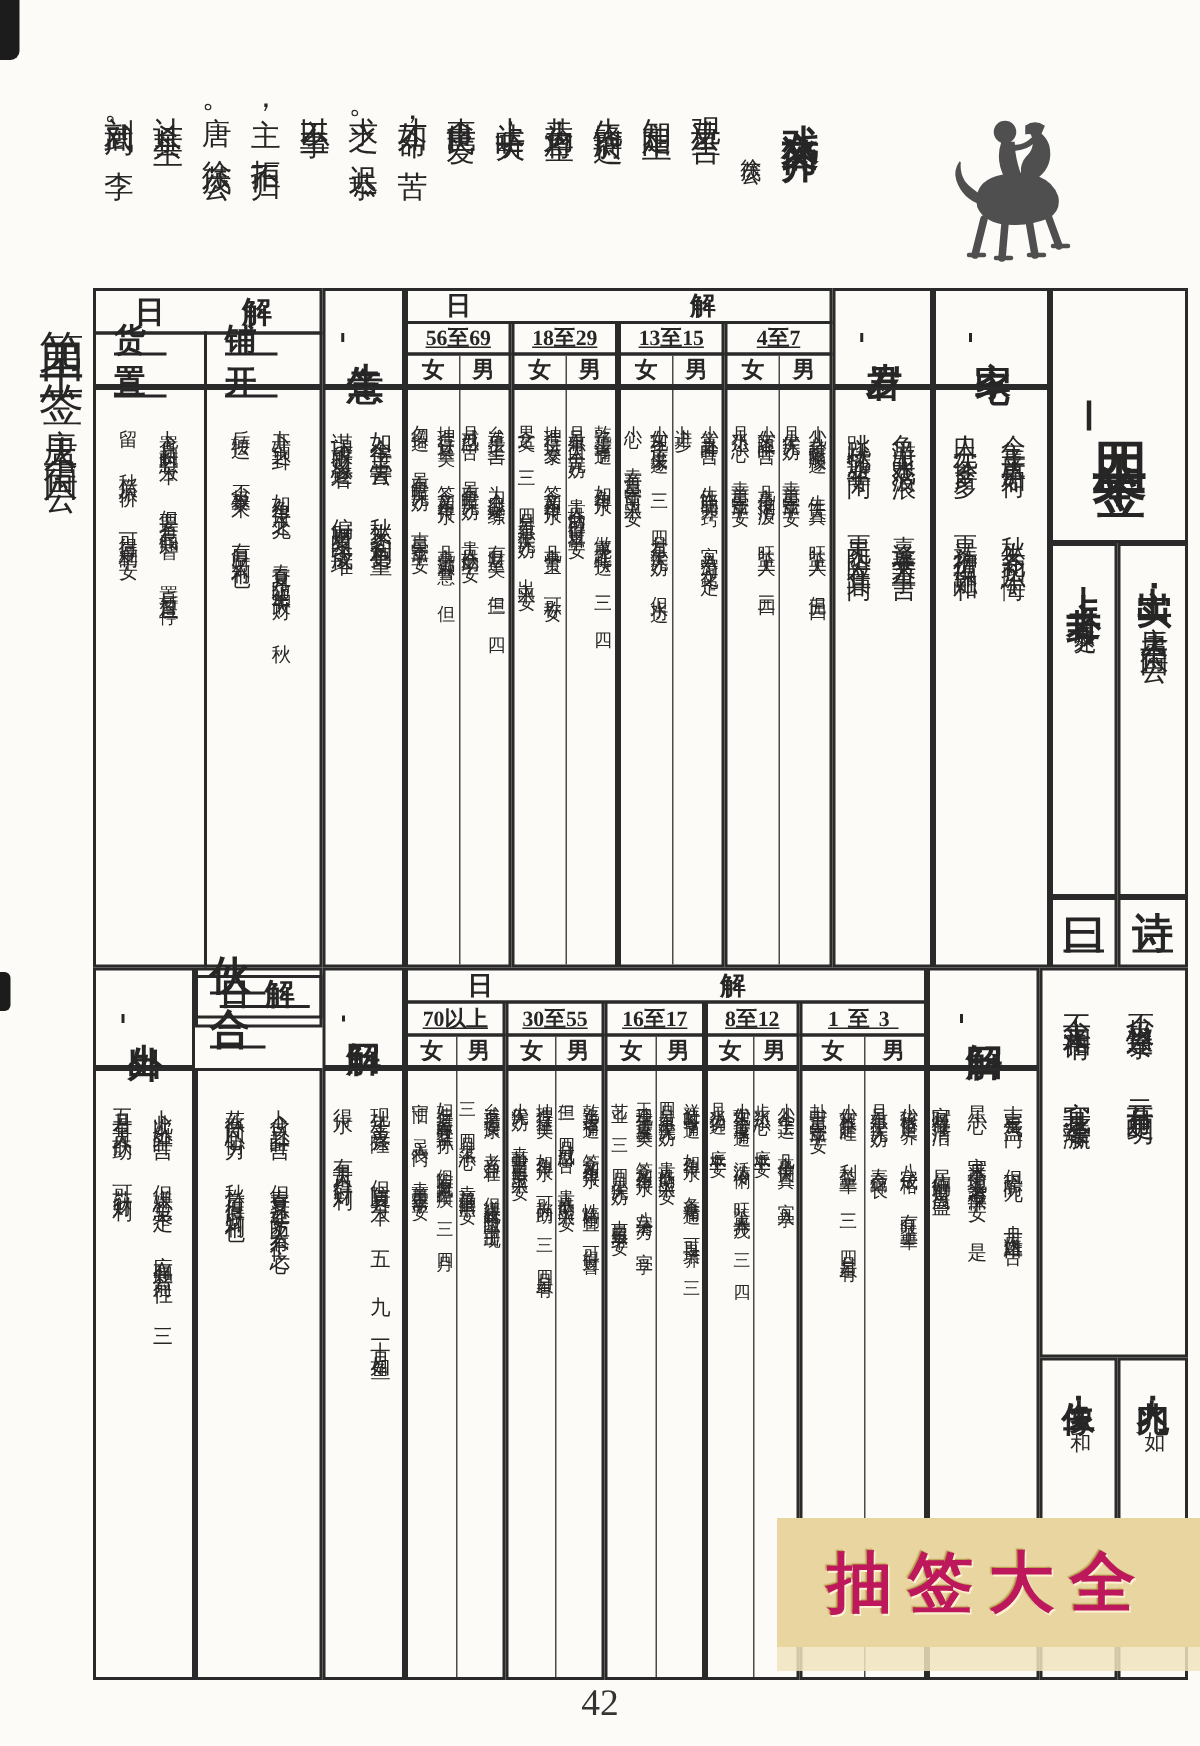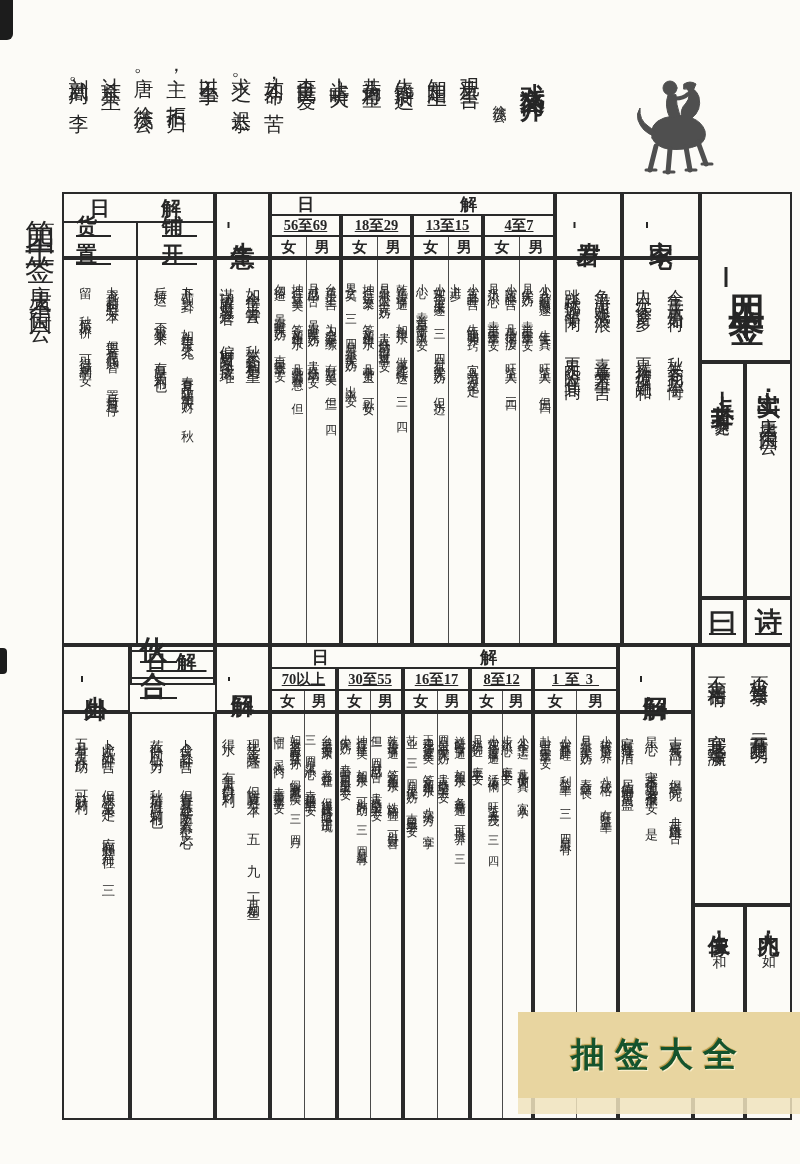--- a/index.html
+++ b/index.html
@@ -14,21 +14,21 @@
   .linecell > div{white-space:nowrap;}
   .half{position:absolute;top:0;height:100%;box-sizing:border-box;}
   .half.f{left:0;}
   .half.m{right:0;border-left:1px solid #4a4a4a;}
   .spanhdr span{position:absolute;top:50%;transform:translate(-50%,-50%);font-weight:bold;}
   .gdr{position:absolute;top:50%;transform:translate(-50%,-50%);font-weight:bold;font-size:15px;}
   .middiv{position:absolute;left:50%;top:0;width:1px;height:100%;background:#4a4a4a;}
   .inkmark{position:absolute;background:#1c1c1c;}
   #watermark{position:absolute;left:518px;top:1012px;width:282px;height:86px;background:#e8d5a0;
              display:flex;align-items:center;justify-content:center;z-index:5;}
-  #watermark .wm-text{font-size:34px;font-weight:bold;letter-spacing:10px;color:#14532d;
+  #watermark .wm-text{font-size:44px;font-weight:bold;letter-spacing:10px;color:#be185d;
              text-shadow:1px 1px 0 #fdf3d2,-1px -1px 1px #b2923f,0 0 3px #f2e3b4;}
   #wmstrip{position:absolute;left:518px;top:1098px;width:282px;height:16px;background:#f0e3bd;opacity:.85;z-index:5;}
   .pagenum{position:absolute;left:0;top:1122px;width:800px;text-align:center;font-size:25px;color:#333;}
 </style>
 </head>
 <body>
 
 <div id="page">
 
   <div class="inkmark" style="left:0;top:0;width:13px;height:40px;border-radius:0 0 6px 0;"></div>
@@ -68,21 +68,21 @@
       <path d="M28 70 Q16 66 12 54 Q10 48 14 42 Q13 54 22 60 Q27 64 30 66 Z"></path>
       <path d="M20 104 h10 M38 106 h10 M60 104 h10 M76 98 h10" fill="none" stroke-width="3"></path>
     </g>
   </svg>
 
   <div class="box spanhdr" style="left:62px;top:192px;width:153px;height:31px;font-size:20px;">
     <span style="left:24%;">日</span>
     <span style="left:72%;">解</span>
   </div>
   <div class="box hcent bold" style="left:62px;top:221px;width:76px;height:37px;font-size:21px;letter-spacing:14px;padding-left:12px;">货置</div>
-  <div class="box hcent bold" style="left:136px;top:221px;width:79px;height:37px;font-size:21px;letter-spacing:14px;padding-left:24px;">铺开</div>
+  <div class="box hcent bold" style="left:136px;top:221px;width:79px;height:37px;font-size:21px;letter-spacing:14px;padding-left:12px;">铺开</div>
   <div class="box hcent" style="left:215px;top:192px;width:55px;height:66px;">
     <span class="vt bold" style="font-size:24px;letter-spacing:3px;">生意</span>
   </div>
 
   <div class="box spanhdr" style="left:270px;top:192px;width:285px;height:24px;font-size:17px;">
     <span style="left:12%;">日</span>
     <span style="left:70%;">解</span>
   </div>
 
   <div class="box hcent bold" style="left:270px;top:214px;width:71px;height:23px;font-size:14.5px;">56至69</div>
@@ -333,14 +333,15 @@
     <div class="vt" style="margin:8px auto 0;height:200px;">
       <span class="bold" style="font-size:22px;letter-spacing:2px;">生像：</span><span style="font-size:14px;">和</span>
     </div>
   </div>
 
   <div id="watermark">
     <span class="wm-text">抽签大全</span>
   </div>
   <div id="wmstrip"></div>
 
+  <div class="pagenum">42</div>
 
 </div>
 
 </body></html>

